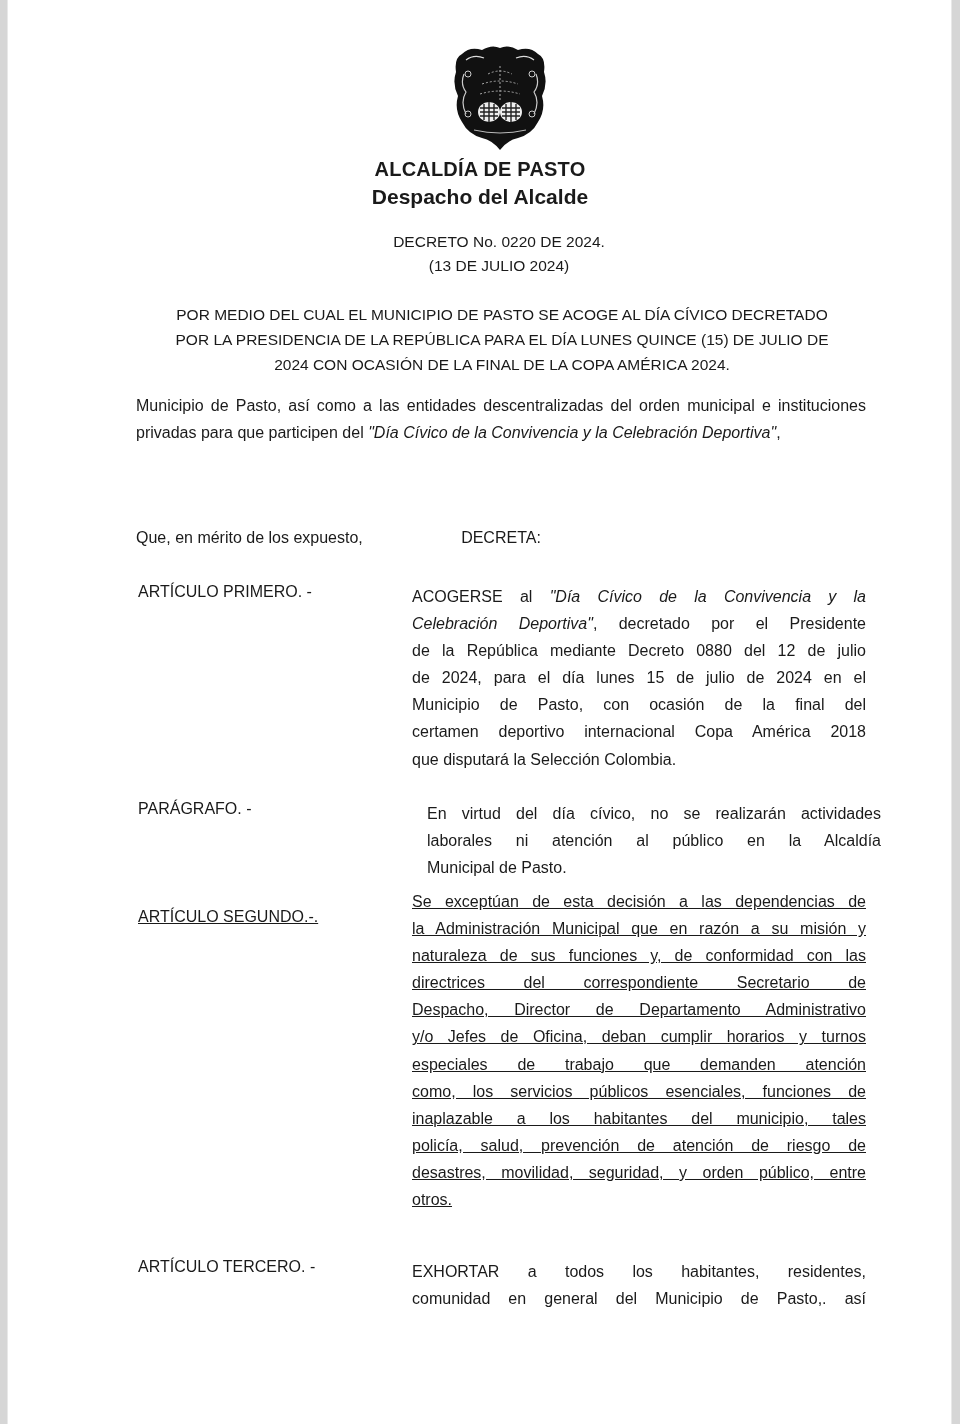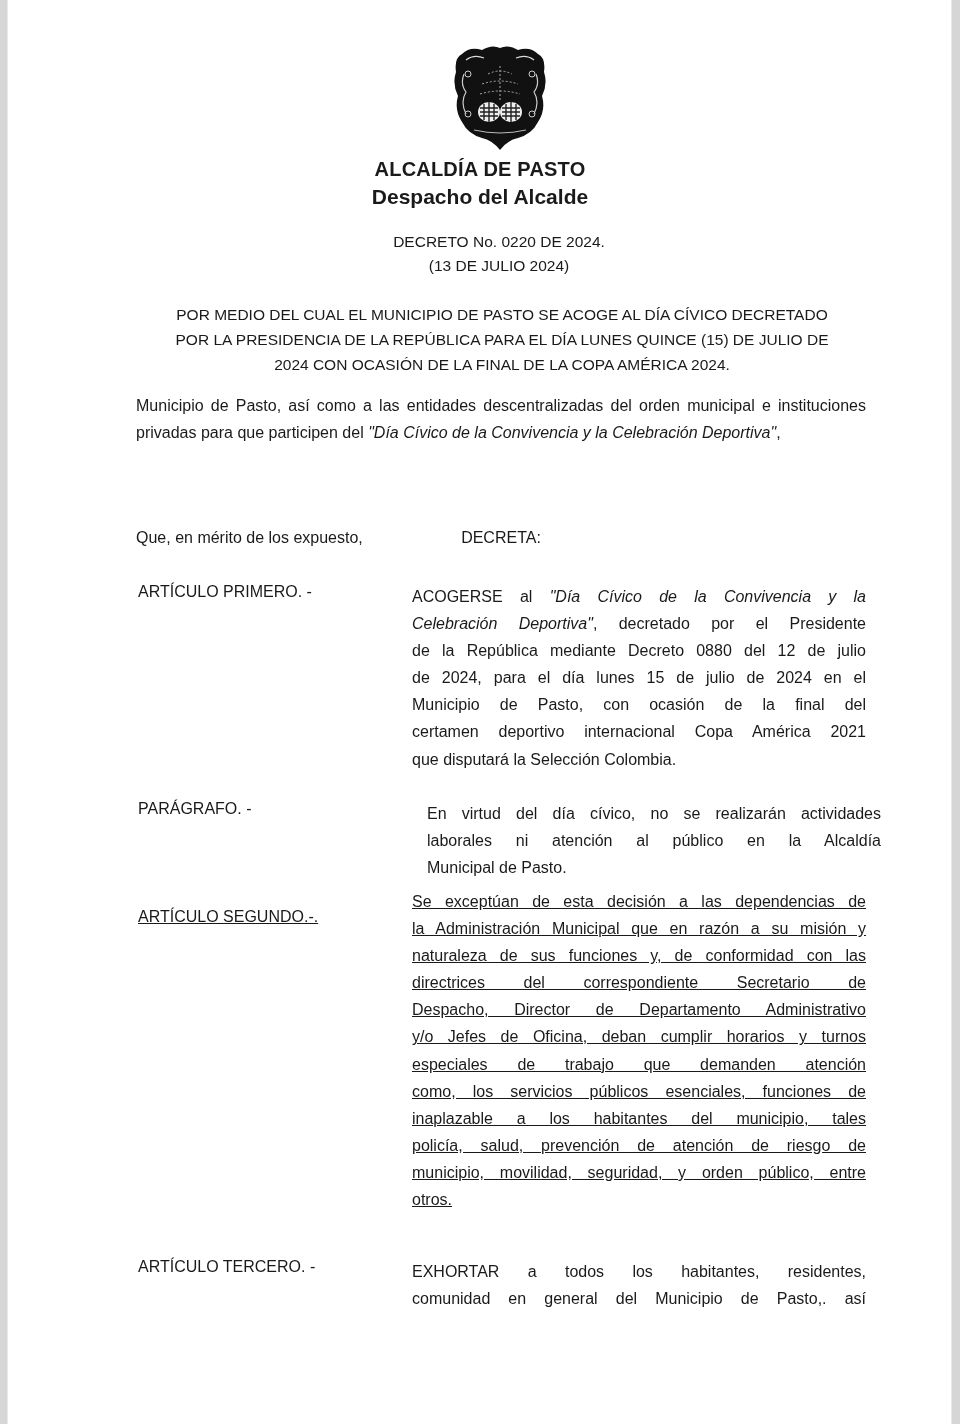--- a/index.html
+++ b/index.html
@@ -74,42 +74,42 @@
 <div class="decreta">DECRETA:</div>
 
 <div id="articles">
     <div class="art-label" style="top: 583px;">ARTÍCULO PRIMERO. -</div>
     <div class="art-body" style="top: 583px;">
       <span class="ln">ACOGERSE al <em>"Día Cívico de la Convivencia y la</em></span>
       <span class="ln"><em>Celebración Deportiva"</em>, decretado por el Presidente</span>
       <span class="ln">de la República mediante Decreto 0880 del 12 de julio</span>
       <span class="ln">de 2024, para el día lunes 15 de julio de 2024 en el</span>
       <span class="ln">Municipio de Pasto, con ocasión de la final del</span>
-      <span class="ln">certamen deportivo internacional Copa América 2021</span>
+      <span class="ln">certamen deportivo internacional Copa América 2018</span>
       <span class="ln last">que disputará la Selección Colombia.</span>
     </div>
     <div class="art-label" style="top: 800px;">PARÁGRAFO. -</div>
     <div class="art-body" style="top: 800px; margin-left: 15px;">
       <span class="ln">En virtud del día cívico, no se realizarán actividades</span>
       <span class="ln">laborales ni atención al público en la Alcaldía</span>
       <span class="ln last">Municipal de Pasto.</span>
     </div>
     <div class="art-label" style="top: 908px; text-decoration: underline;">ARTÍCULO SEGUNDO.-.</div>
     <div class="art-body" style="top: 888px; text-decoration: underline;">
       <span class="ln">Se exceptúan de esta decisión a las dependencias de</span>
       <span class="ln">la Administración Municipal que en razón a su misión y</span>
       <span class="ln">naturaleza de sus funciones y, de conformidad con las</span>
       <span class="ln">directrices del correspondiente Secretario de</span>
       <span class="ln">Despacho, Director de Departamento Administrativo</span>
       <span class="ln">y/o Jefes de Oficina, deban cumplir horarios y turnos</span>
       <span class="ln">especiales de trabajo que demanden atención</span>
       <span class="ln">como, los servicios públicos esenciales, funciones de</span>
       <span class="ln">inaplazable a los habitantes del municipio, tales</span>
       <span class="ln">policía, salud, prevención de atención de riesgo de</span>
-      <span class="ln">municipio, movilidad, seguridad, y orden público, entre</span>
+      <span class="ln">desastres, movilidad, seguridad, y orden público, entre</span>
       <span class="ln last">otros.</span>
     </div>
     <div class="art-label" style="top: 1258px;">ARTÍCULO TERCERO. -</div>
     <div class="art-body" style="top: 1258px;">
       <span class="ln">EXHORTAR a todos los habitantes, residentes,</span>
       <span class="ln">comunidad en general del Municipio de Pasto,. así</span>
     </div>
   </div>
 
 </body></html>

